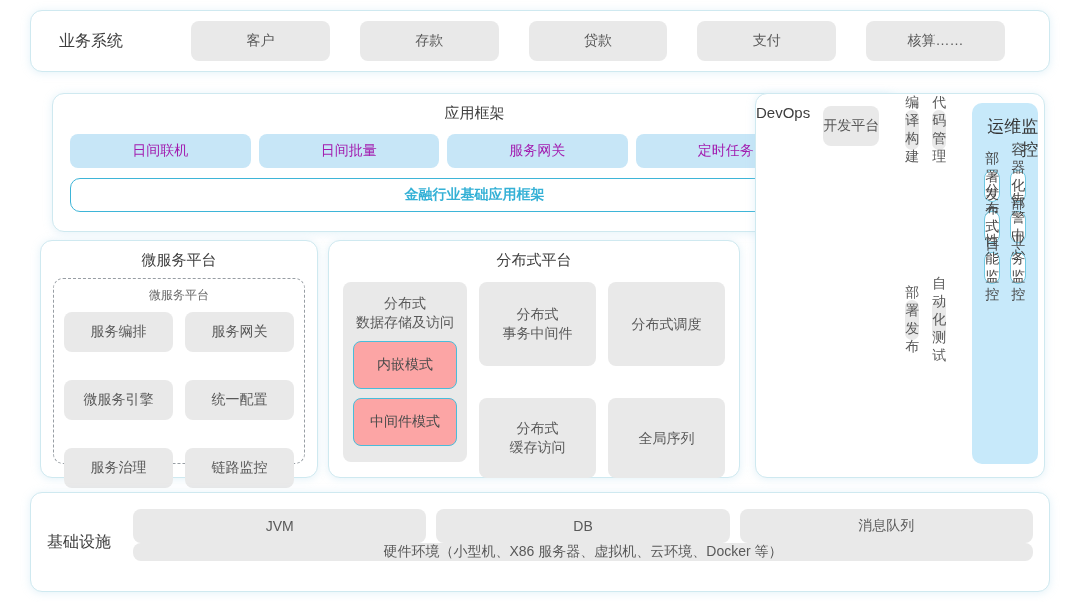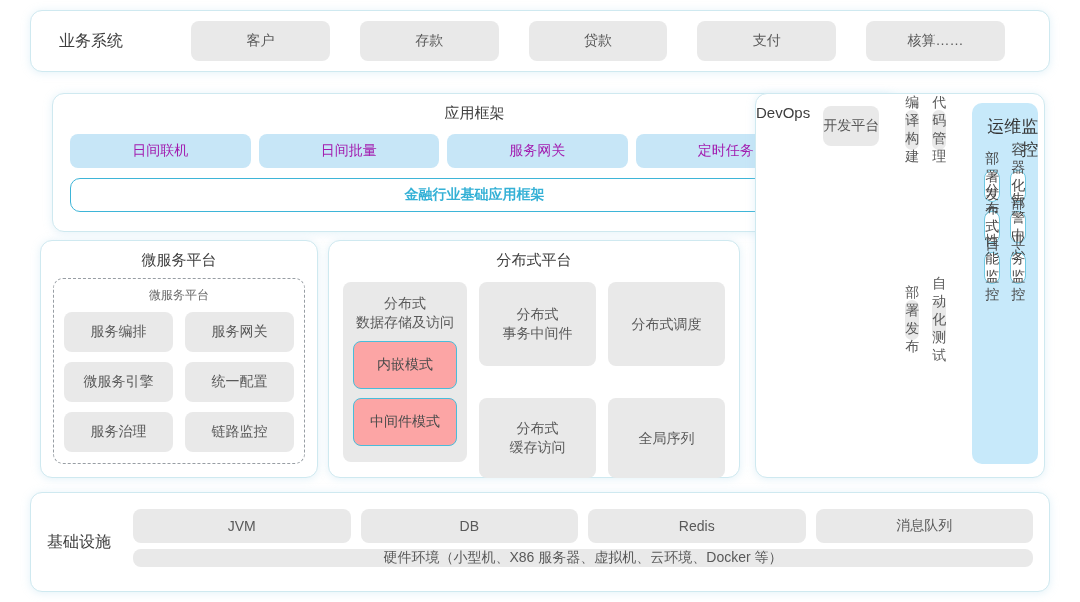--- a/index.html
+++ b/index.html
@@ -36,21 +36,21 @@
   .base-box{
     margin:10px 17px 0;height:34px;background:#ffffff;
     border:1.5px solid #3eb5d8;border-radius:10px;box-sizing:border-box;
     display:flex;align-items:center;justify-content:center;
     color:#35b1d6;font-weight:bold;font-size:14px;
   }
   
   #microservice{left:40px;top:240px;width:278px;height:238px;}
   .ms-inner{margin:8px 12px 0;border:1px dashed #989ea4;border-radius:10px;height:186px;box-sizing:border-box;}
   .ms-inner-title{text-align:center;font-size:12px;color:#666666;padding-top:8px;}
-  .ms-grid{display:grid;grid-template-columns:1fr 1fr;gap:10px 12px;margin:8px 10px 0;}
+  .ms-grid{display:grid;grid-template-columns:1fr 1fr;gap:28px 12px;margin:8px 10px 0;}
   .ms-grid .gray-box{height:40px;}
   
   #distributed{left:328px;top:240px;width:412px;height:238px;}
   .dist-grid{display:grid;grid-template-columns:124px 1fr 1fr;grid-template-rows:84px 80px;gap:32px 12px;margin:12px 14px 0;}
   .storage-box{grid-row:1/3;grid-column:1;background:#e9e9e9;border-radius:8px;height:180px;box-sizing:border-box;padding-top:12px;}
   .storage-title{white-space:pre-line;text-align:center;font-size:14px;line-height:19px;color:#5a5a5a;}
   .mode-box{
     margin:9px 10px 0;height:48px;background:#fca5a5;box-sizing:border-box;
     border:1.5px solid #49bdda;border-radius:8px;
     display:flex;align-items:center;justify-content:center;font-size:14px;color:#4c4c4c;
@@ -70,21 +70,21 @@
   .monitor-box{
     height:32px;background:#ffffff;border:1.5px solid #6ec9e2;border-radius:9px;box-sizing:border-box;
     display:flex;align-items:center;justify-content:center;font-size:14px;color:#474747;
   }
   
   #infrastructure{left:30px;top:492px;width:1020px;height:100px;display:flex;align-items:stretch;}
   #infrastructure .side-label{margin-left:16px;width:84px;align-self:center;}
   .infra-content{flex:1;margin:0 16px 0 2px;display:flex;flex-direction:column;}
   .infra-row{display:flex;gap:10px;margin-top:16px;}
   .infra-row .gray-box{flex:1;height:34px;}
-  .hardware{margin-top:6px;height:18px;}
+  .hardware{margin-top:0;height:18px;}
 </style>
 </head>
 <body>
 
 <div id="business" class="panel">
   <div class="side-label">业务系统</div>
   <div class="biz-items">
     <div class="gray-box">客户</div>
     <div class="gray-box">存款</div>
     <div class="gray-box">贷款</div>
@@ -159,18 +159,17 @@
     </div>
   </div>
 </div>
 
 <div id="infrastructure" class="panel">
   <div class="side-label">基础设施</div>
   <div class="infra-content">
     <div class="infra-row">
       <div class="gray-box">JVM</div>
       <div class="gray-box">DB</div>
-      <div class="gray-box">Redis</div>
       <div class="gray-box">消息队列</div>
     </div>
     <div class="gray-box hardware">硬件环境（小型机、X86 服务器、虚拟机、云环境、Docker 等）</div>
   </div>
 </div>
 
 </body></html>

